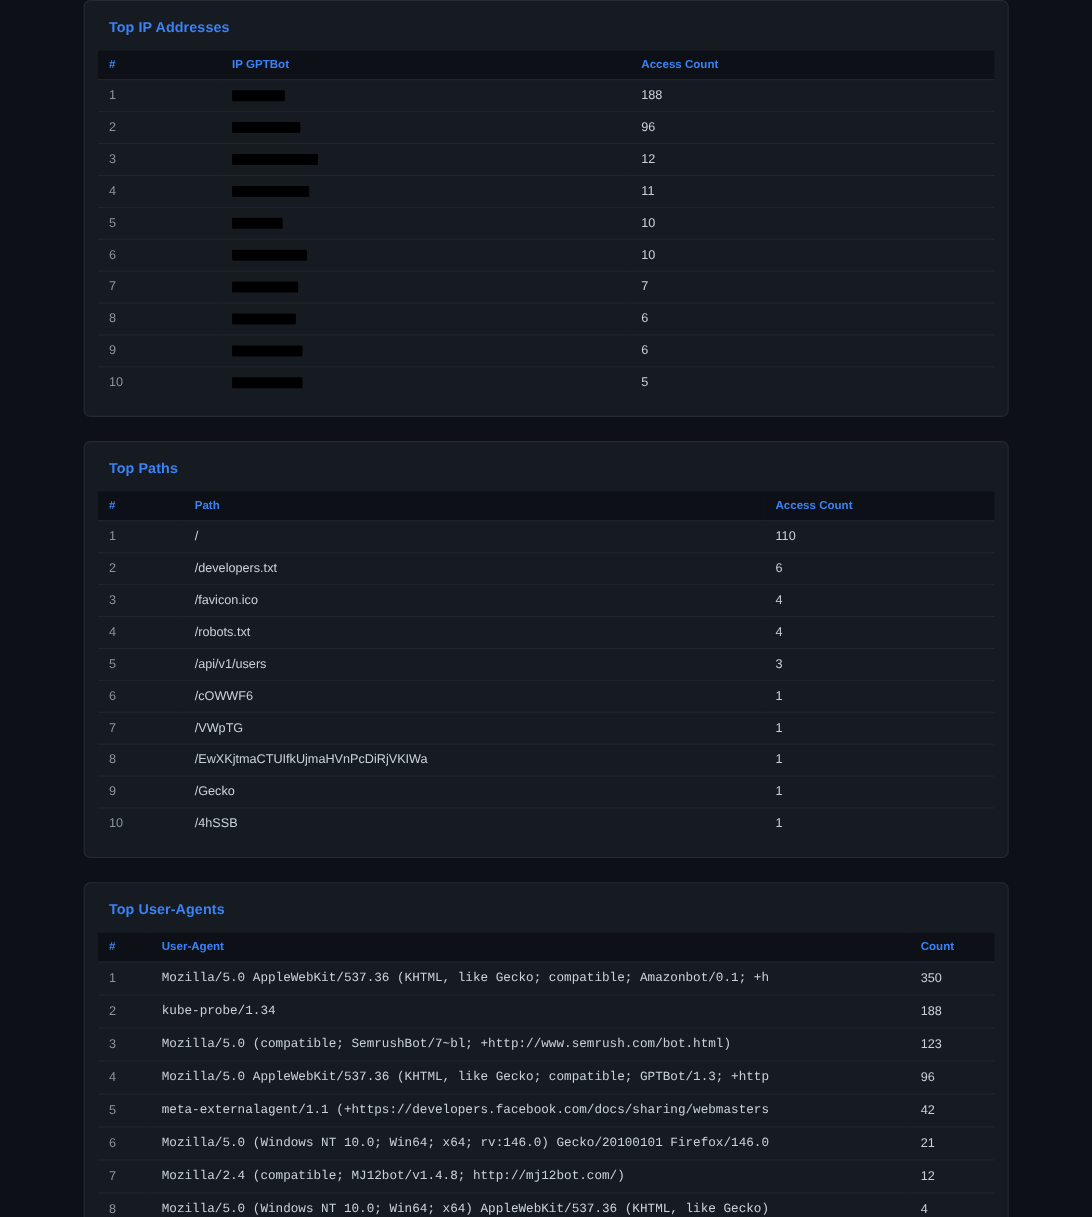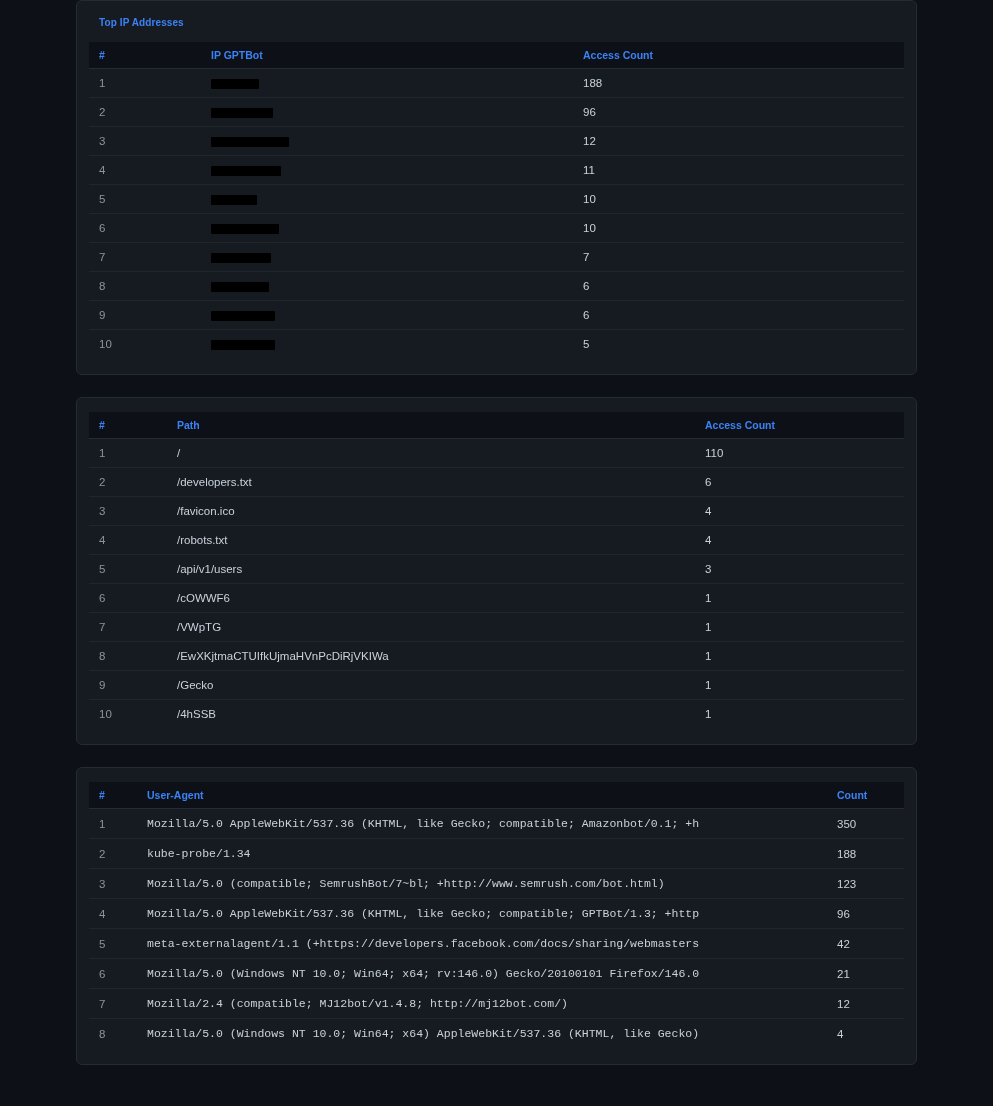--- a/index.html
+++ b/index.html
@@ -22,21 +22,21 @@
   .card {
     background: #161b22;
     border: 1px solid #242b35;
     border-radius: 6px;
     margin-bottom: 22px;
     padding: 14px 12px 16px 12px;
   }
   .card:first-child { margin-top: 0; }
   .card-title {
     color: #3b82f6;
-    font-size: 10px;
+    font-size: 13px;
     font-weight: bold;
     margin: 2px 0 14px 10px;
     letter-spacing: 0.1px;
   }
   table {
     width: 100%;
     border-collapse: collapse;
     font-size: 11.5px;
   }
   thead tr {
@@ -141,20 +141,21 @@
         <tr>
           <td class="idx">10</td>
           <td><span class="redacted" style="width:64px"></span></td>
           <td>5</td>
         </tr>
       </tbody>
     </table>
   </section>
 
   <section class="card">
+    <div class="card-title">Top Paths</div>
     <table class="paths-table">
       <thead>
         <tr>
           <th>#</th>
           <th>Path</th>
           <th>Access Count</th>
         </tr>
       </thead>
       <tbody>
         <tr>
@@ -205,20 +206,21 @@
         <tr>
           <td class="idx">10</td>
           <td>/4hSSB</td>
           <td>1</td>
         </tr>
       </tbody>
     </table>
   </section>
 
   <section class="card">
+    <div class="card-title">Top User-Agents</div>
     <table class="ua-table">
       <thead>
         <tr>
           <th>#</th>
           <th>User-Agent</th>
           <th>Count</th>
         </tr>
       </thead>
       <tbody>
         <tr>

